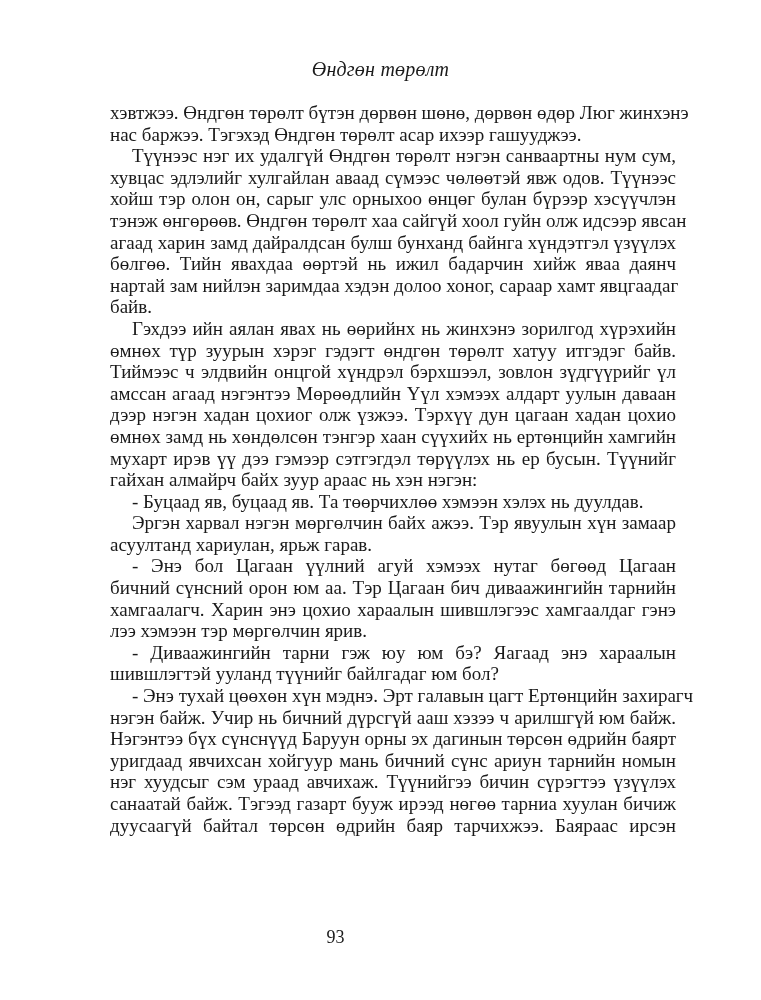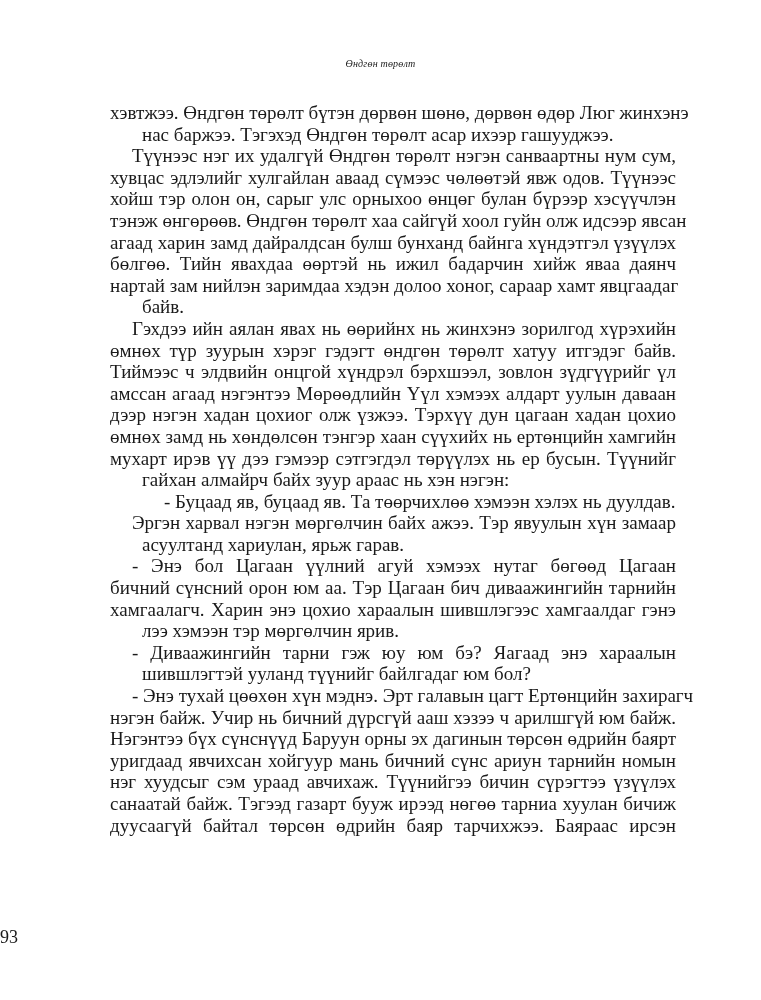--- a/index.html
+++ b/index.html
@@ -3,34 +3,34 @@
 <meta charset="utf-8">
 <style>
   html, body { margin: 0; padding: 0; background: #ffffff; }
   body {
     width: 761px; height: 1000px; position: relative; overflow: hidden;
     font-family: "Liberation Serif", "DejaVu Serif", serif;
     color: #1a1a1a;
   }
   .running-head {
     position: absolute; top: 58px; left: 0; width: 761px;
-    text-align: center; font-style: italic; font-size: 10px; letter-spacing: 0.2px;
+    text-align: center; font-style: italic; font-size: 20px; letter-spacing: 0.2px;
   }
   .body-text {
     position: absolute; top: 102px; left: 110px; width: 566px;
     font-size: 19px; line-height: 21.6px;
   }
   .line {
     display: block; white-space: nowrap; text-align: justify; text-align-last: justify;
     height: 21.6px;
   }
-  .line.last { text-align-last: left; margin-left: 32px; }
+  .line.last { text-align-last: left; }
   .line.indent { padding-left: 22px; }
   .page-number {
-    position: absolute; top: 927px; left: 0; width: 639px; text-align: left; font-size: 18px;
+    position: absolute; top: 927px; left: 0; width: 639px; text-align: center; font-size: 18px; padding-left: 16px;
   }
 </style>
 </head>
 <body>
 
 <div class="running-head">Өндгөн төрөлт</div>
 
 <div class="body-text" id="body-text">
     <span class="line">хэвтжээ. Өндгөн төрөлт бүтэн дөрвөн шөнө, дөрвөн өдөр Люг жинхэнэ</span>
     <span class="line last">нас баржээ. Тэгэхэд Өндгөн төрөлт асар ихээр гашууджээ.</span>

